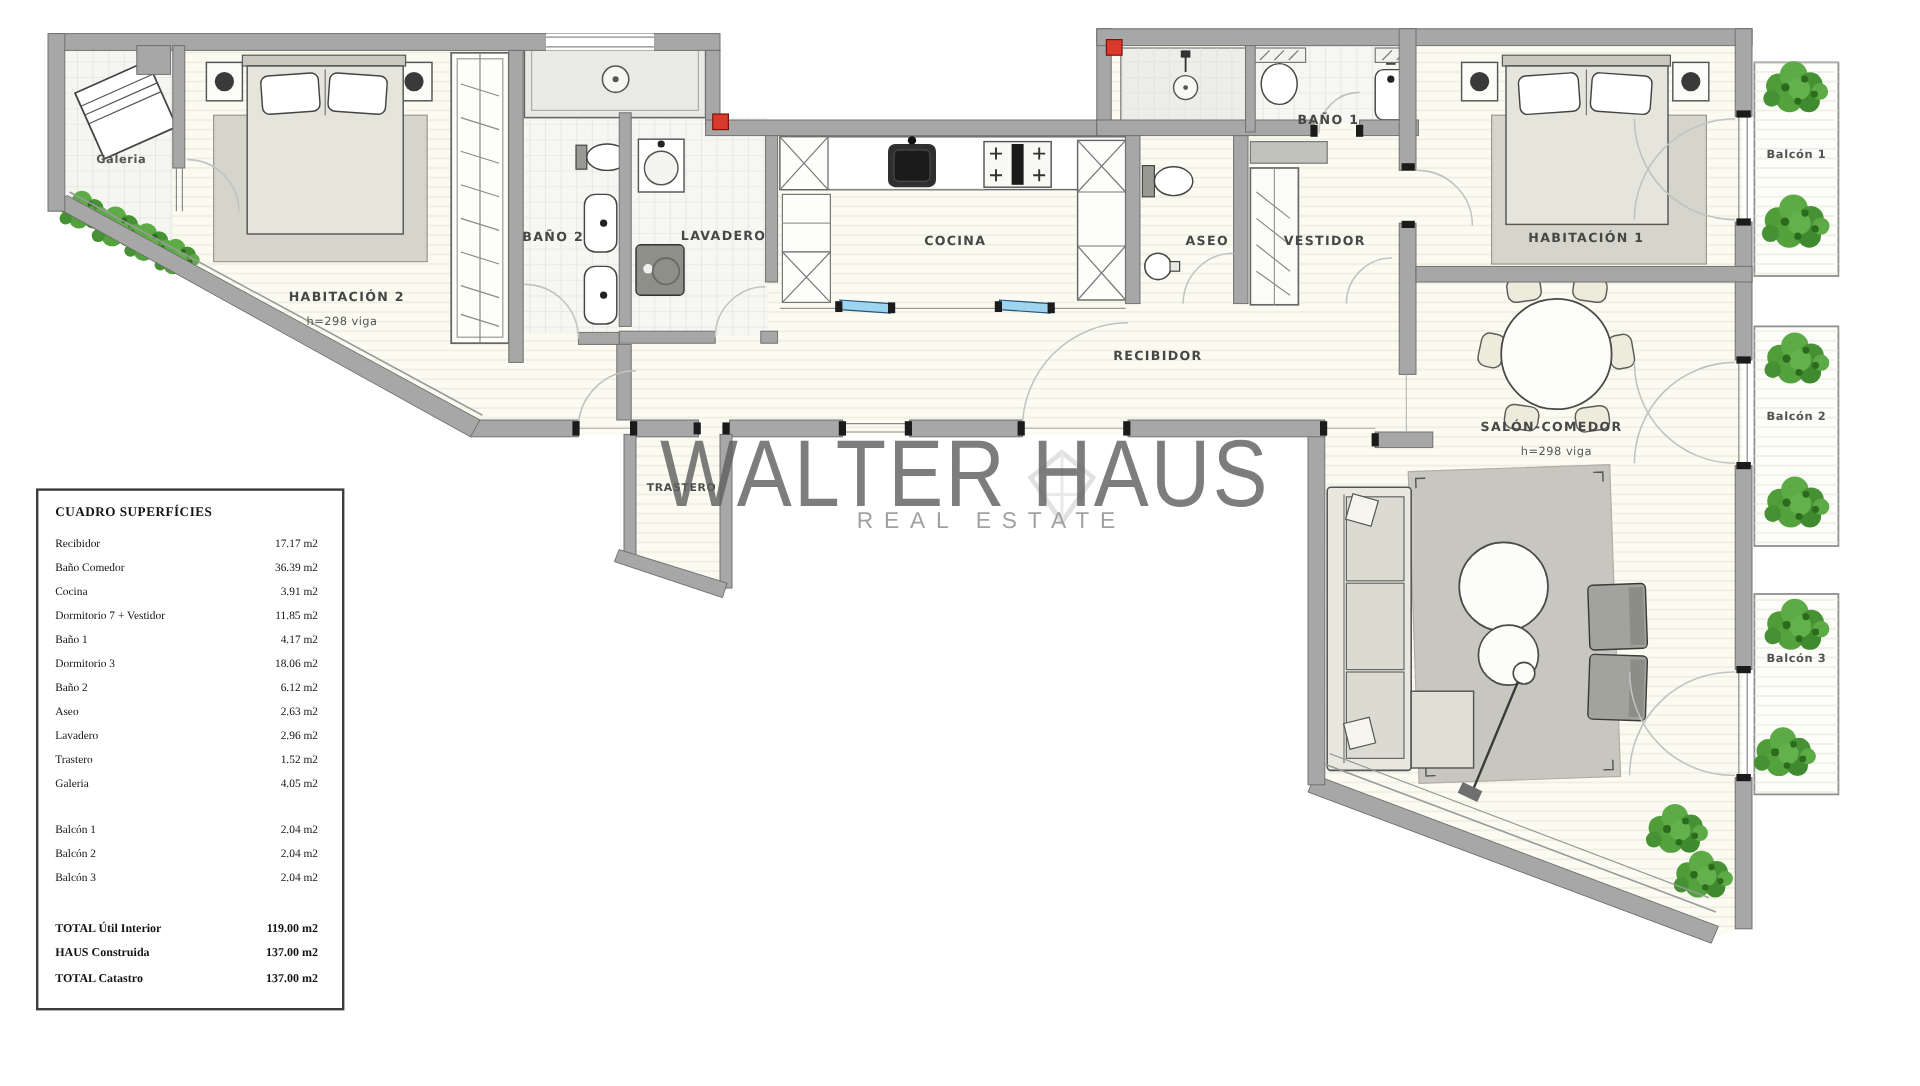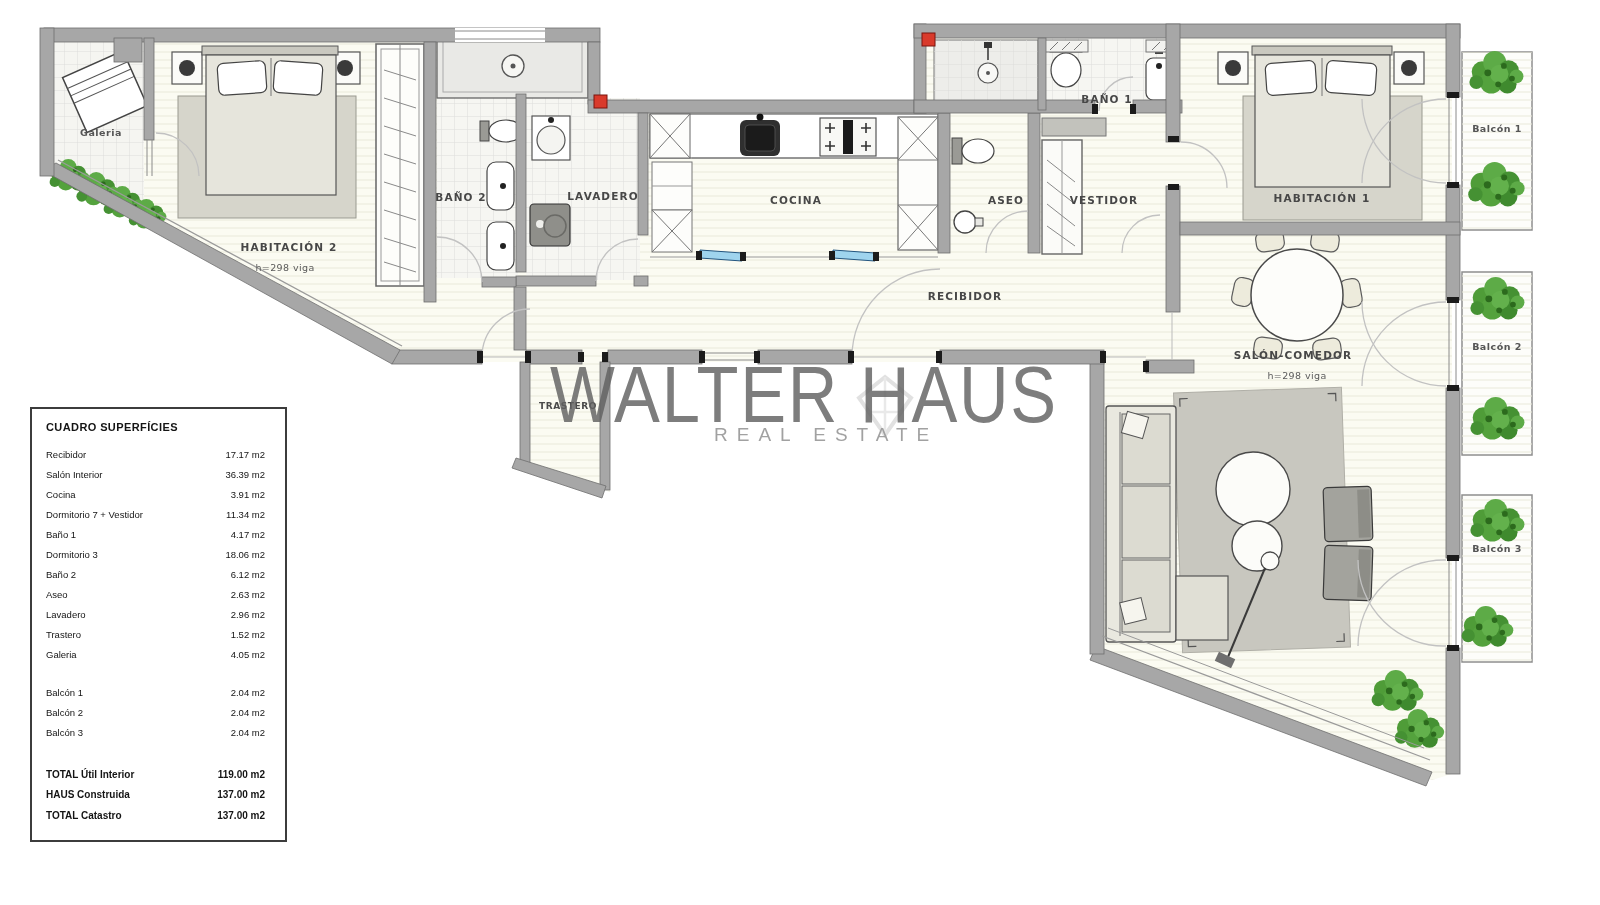--- a/index.html
+++ b/index.html
@@ -19,21 +19,21 @@
   .wm-logo{position:absolute;left:856px;top:374px;width:58px;height:64px;z-index:1;opacity:.4;}
   .wm-title{position:absolute;left:550px;top:349px;z-index:2;white-space:nowrap;
             font-family:"Liberation Sans","DejaVu Sans",sans-serif;font-size:79px;font-weight:500;
             color:#616161;opacity:.82;letter-spacing:2px;transform:scaleX(.87);transform-origin:left top;}
   .wm-sub{position:absolute;left:714px;top:424px;z-index:2;white-space:nowrap;
           font-family:"Liberation Sans","DejaVu Sans",sans-serif;font-size:19px;font-weight:400;
           color:#9d9d9d;opacity:.95;letter-spacing:9px;}
   
   #surface-table{position:absolute;left:30px;top:407px;width:257px;z-index:3;box-sizing:border-box;
                  background:#ffffff;border:2px solid #3c3c3c;padding:12px 20px 14px 14px;
-                 font-family:Liberation Sans, sans-serif;color:#141414;}
+                 font-family:Liberation Serif, serif;color:#141414;}
   .st-title{font-size:11px;font-weight:bold;letter-spacing:.4px;margin-bottom:11px;}
   .st-row{display:flex;justify-content:space-between;align-items:center;height:20px;font-size:9.5px;}
   .st-row .val{text-align:right;}
   .st-gap1{height:18px;}
   .st-gap2{height:22px;}
   .st-row.total{font-size:10px;font-weight:bold;height:20.5px;}
 </style>
 </head>
 <body>
 
@@ -408,30 +408,30 @@
 <div class="wm-sub">REAL ESTATE</div>
 
 <div id="surface-table">
   <div class="st-title">CUADRO SUPERFÍCIES</div>
 
   <div class="st-row">
         <span>Recibidor</span>
         <span class="val">17.17 m2</span>
       </div>
   <div class="st-row">
-        <span>Salón Interior</span>
+        <span>Baño Comedor</span>
         <span class="val">36.39 m2</span>
       </div>
   <div class="st-row">
         <span>Cocina</span>
         <span class="val">3.91 m2</span>
       </div>
   <div class="st-row">
         <span>Dormitorio 7 + Vestidor</span>
-        <span class="val">11.34 m2</span>
+        <span class="val">11.85 m2</span>
       </div>
   <div class="st-row">
         <span>Baño 1</span>
         <span class="val">4.17 m2</span>
       </div>
   <div class="st-row">
         <span>Dormitorio 3</span>
         <span class="val">18.06 m2</span>
       </div>
   <div class="st-row">

